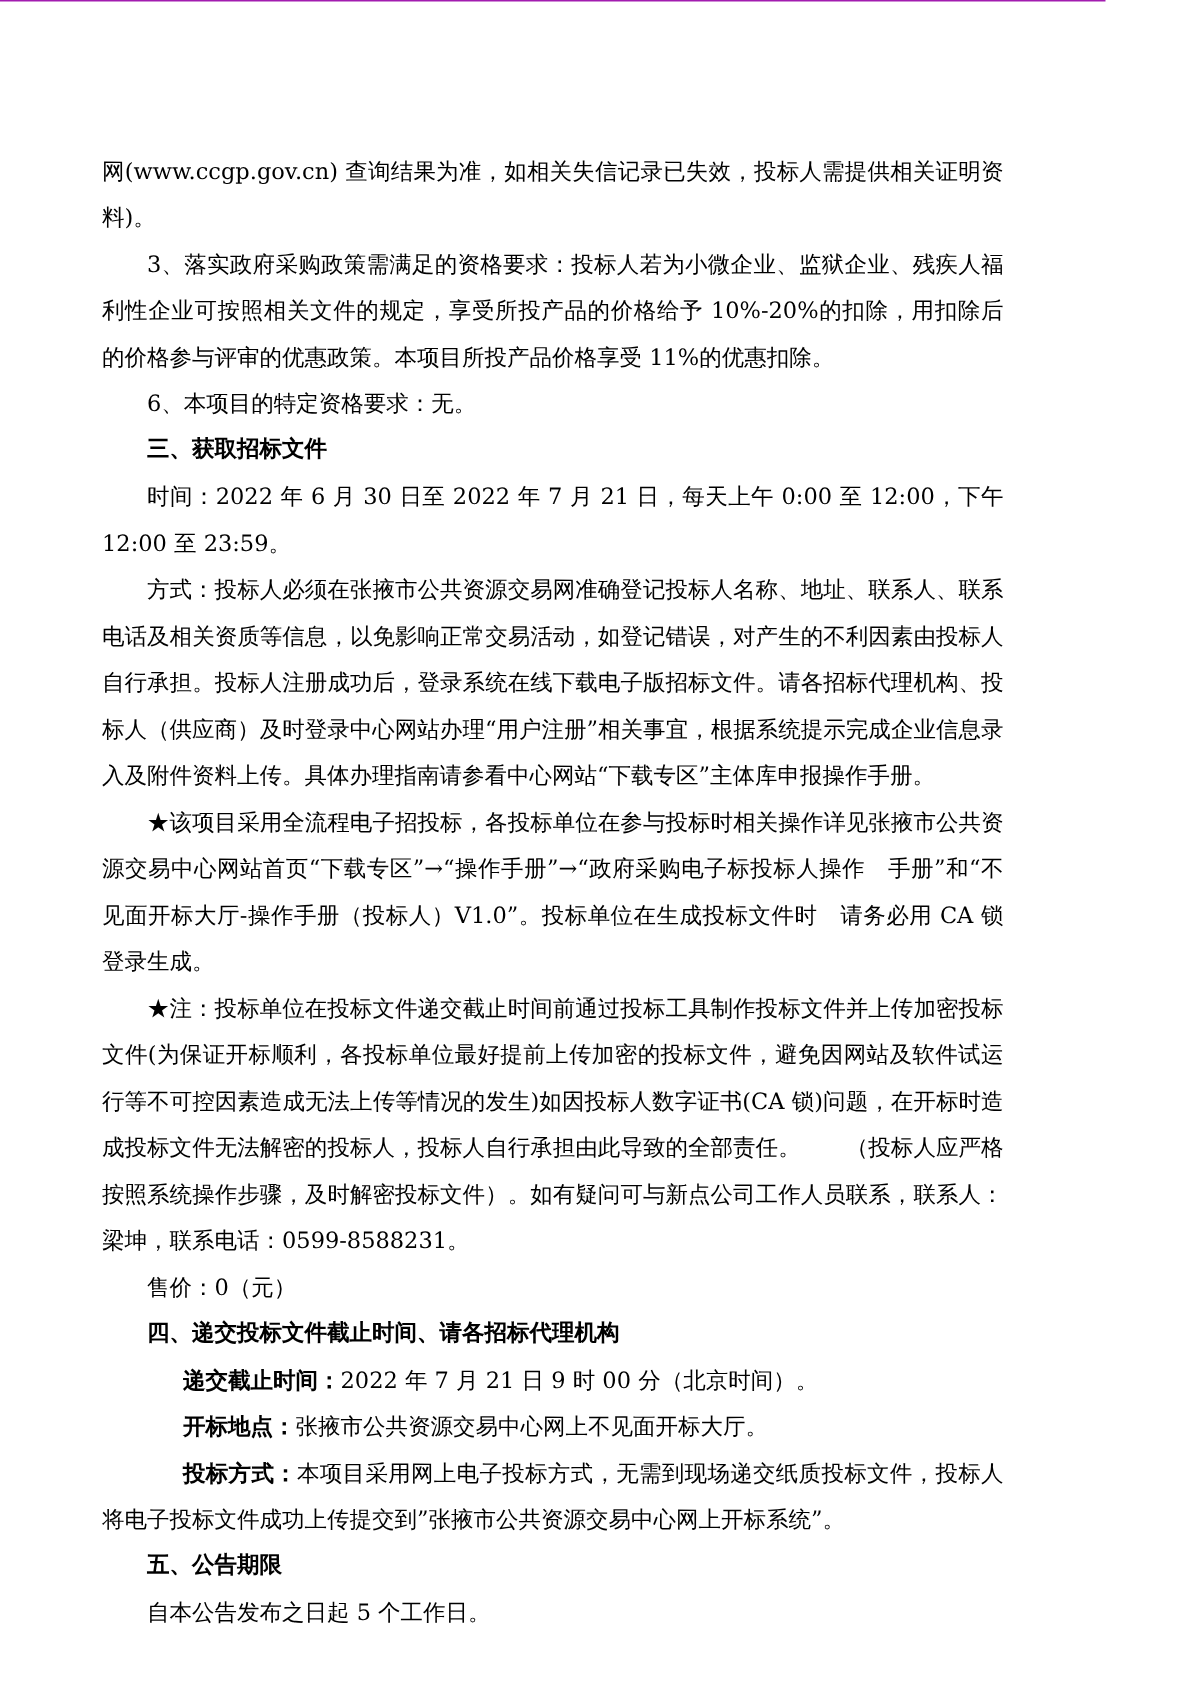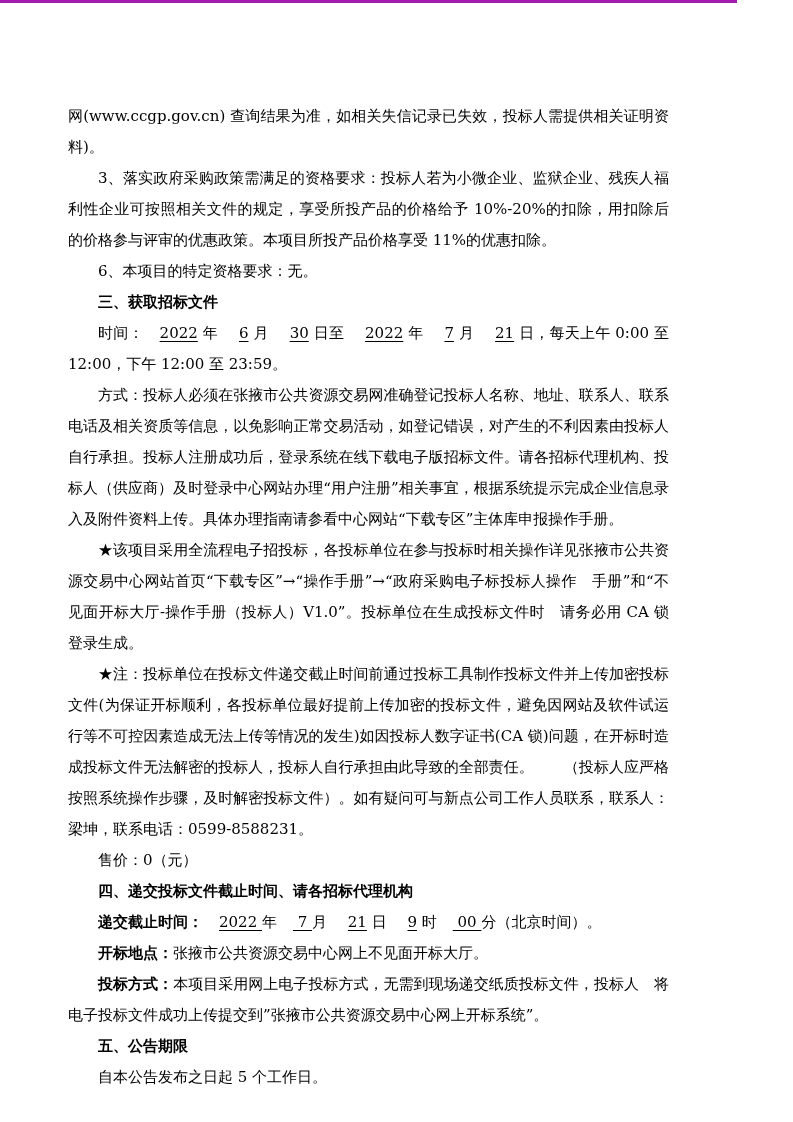--- a/index.html
+++ b/index.html
@@ -12,45 +12,44 @@
     height: 1122px;
     overflow: hidden;
     font-family: "DejaVu Serif", "Liberation Serif", serif;
     color: #000000;
   }
   .page {
     box-sizing: border-box;
     width: 737px;
     height: 1122px;
     padding: 98px 68px 0 68px;
-    border-top: 3px solid #a21caf;
+    border-top: 1px solid #a21caf;
     background: #ffffff;
   }
   p.para {
     margin: 0;
     font-size: 15px;
     line-height: 31px;
     text-align: justify;
     letter-spacing: 0;
   }
   p.indent {
     text-indent: 2em;
   }
   p.h {
     font-weight: 700;
     font-family: Liberation Serif, serif;
   }
   .b {
     font-weight: 700;
     font-family: "DejaVu Sans", "Liberation Sans", sans-serif;
+    margin-left: 24px;
   }
   .u {
-    text-decoration: underline;
     text-underline-offset: 3px;
-    margin-left: 16px;
   }
 </style>
 </head>
 <body>
 
 <div class="page">
 
   <p class="para"><span>网(www.ccgp.gov.cn) 查询结果为准，如相关失信记录已失效，投标人需提供相关证明资料)。</span></p>
 
   <p class="para indent"><span>3、落实政府采购政策需满足的资格要求：投标人若为小微企业、监狱企业、残疾人福利性企业可按照相关文件的规定，享受所投产品的价格给予 10%-20%的扣除，用扣除后的价格参与评审的优惠政策。本项目所投产品价格享受 11%的优惠扣除。</span></p>

